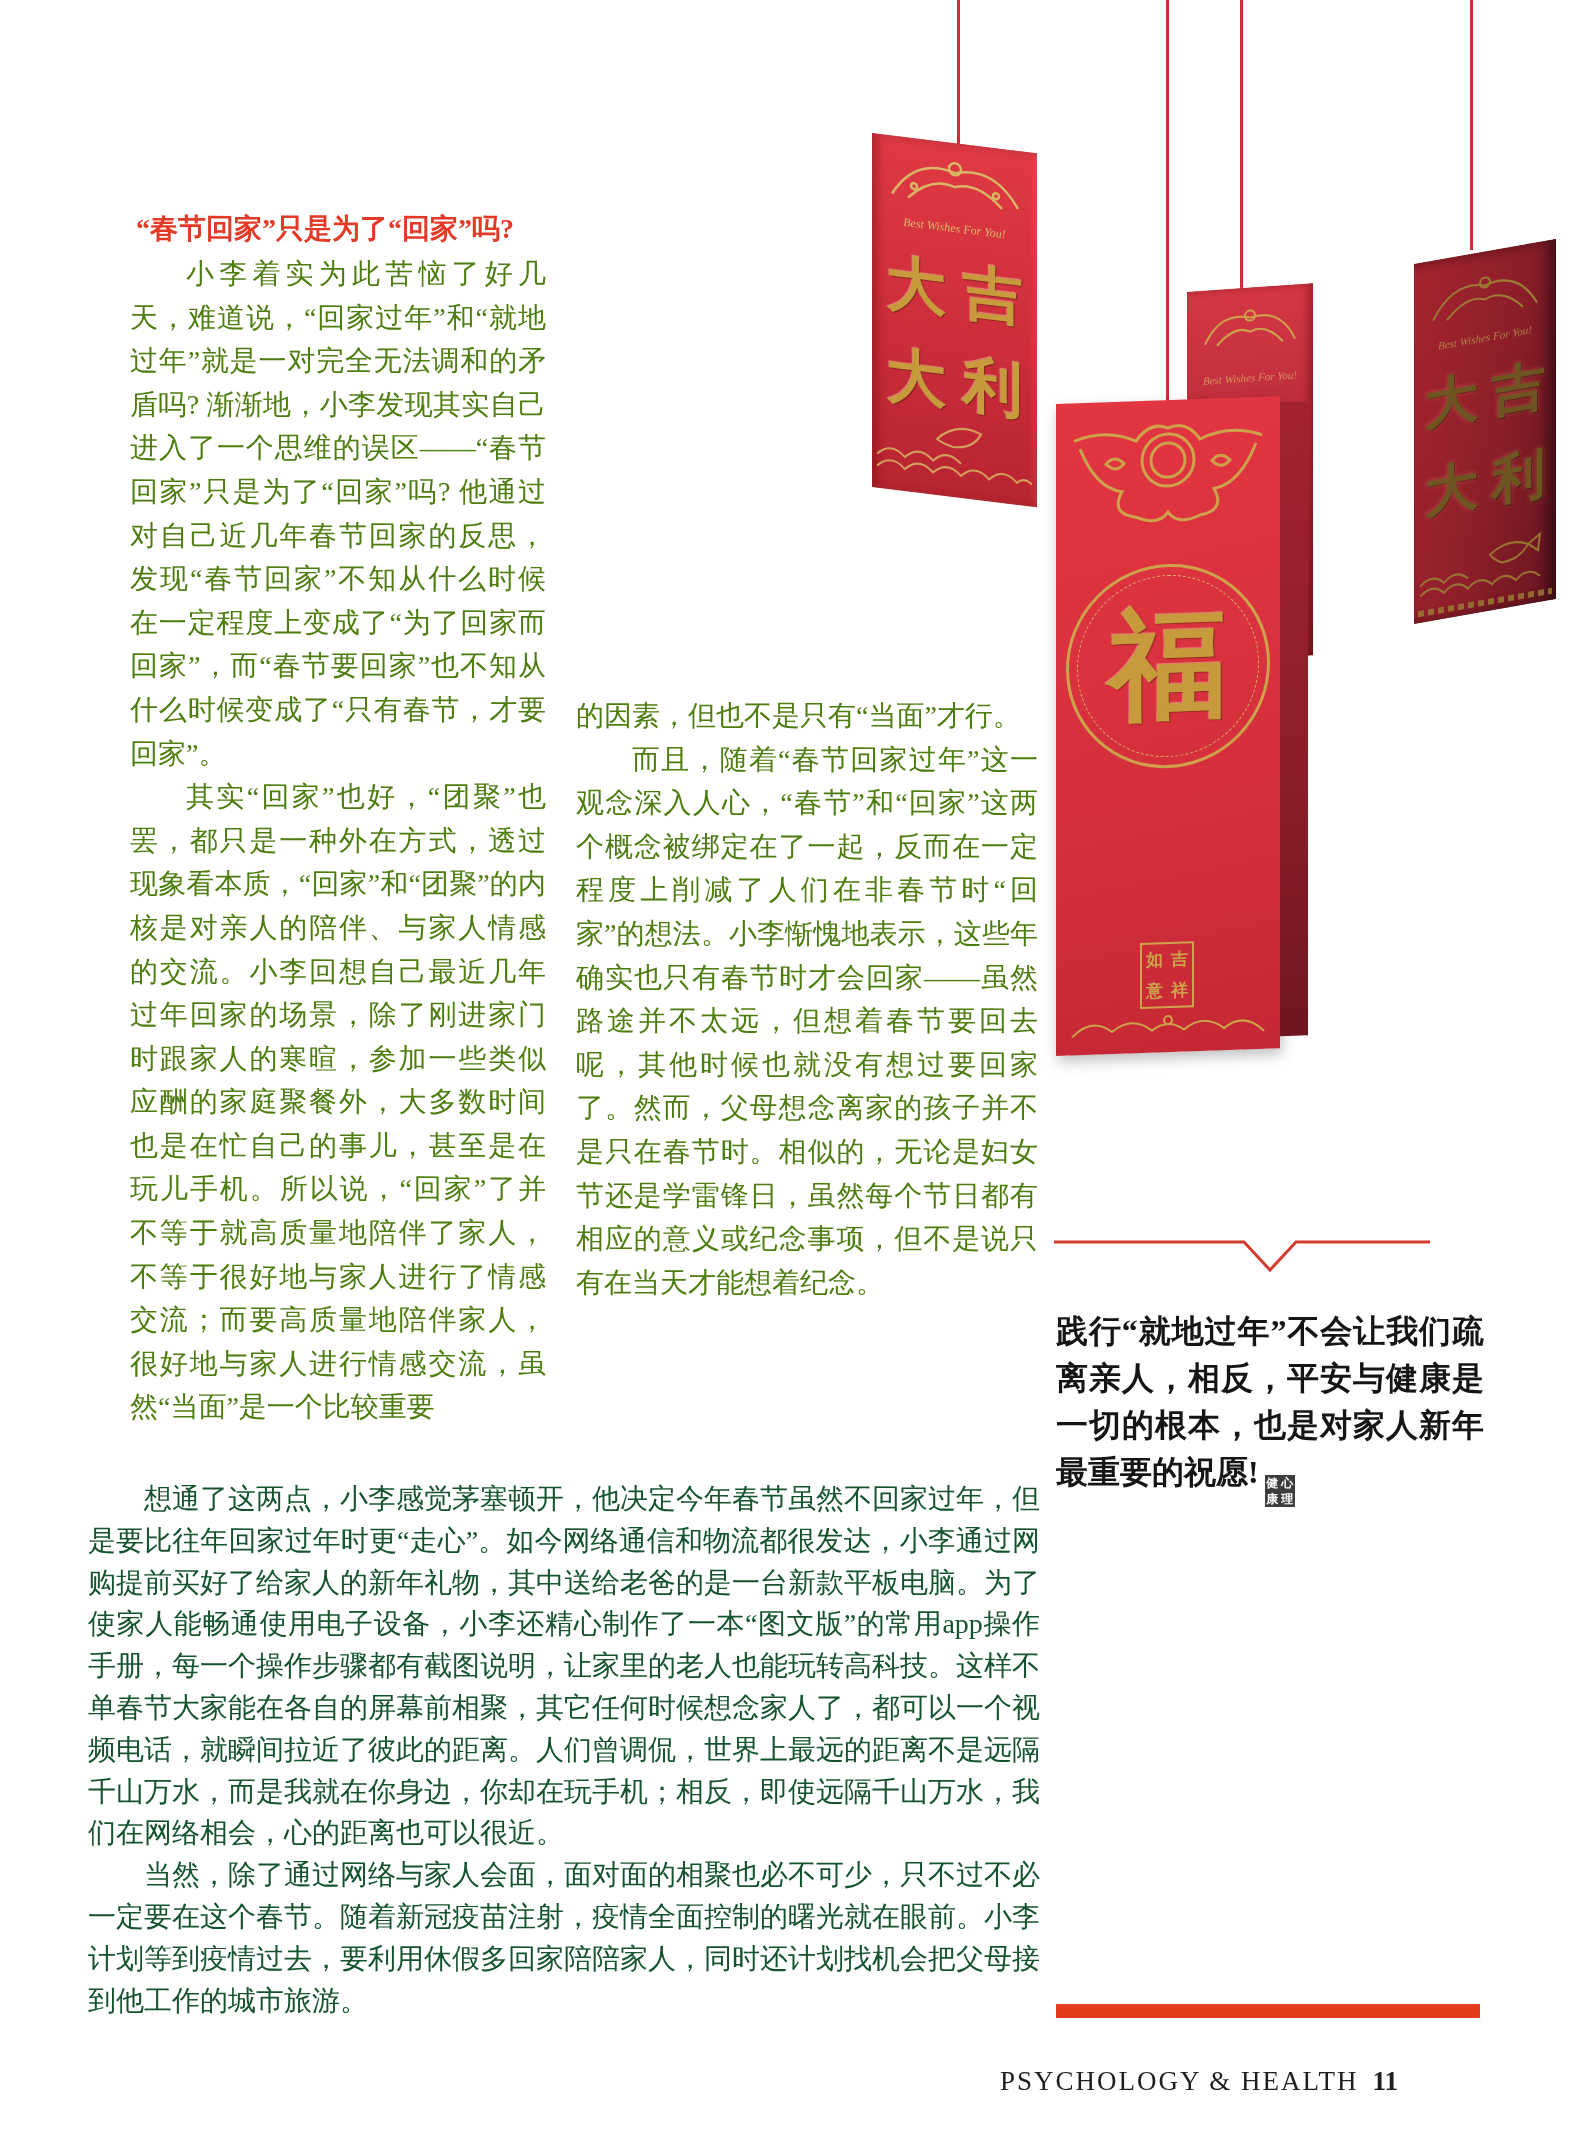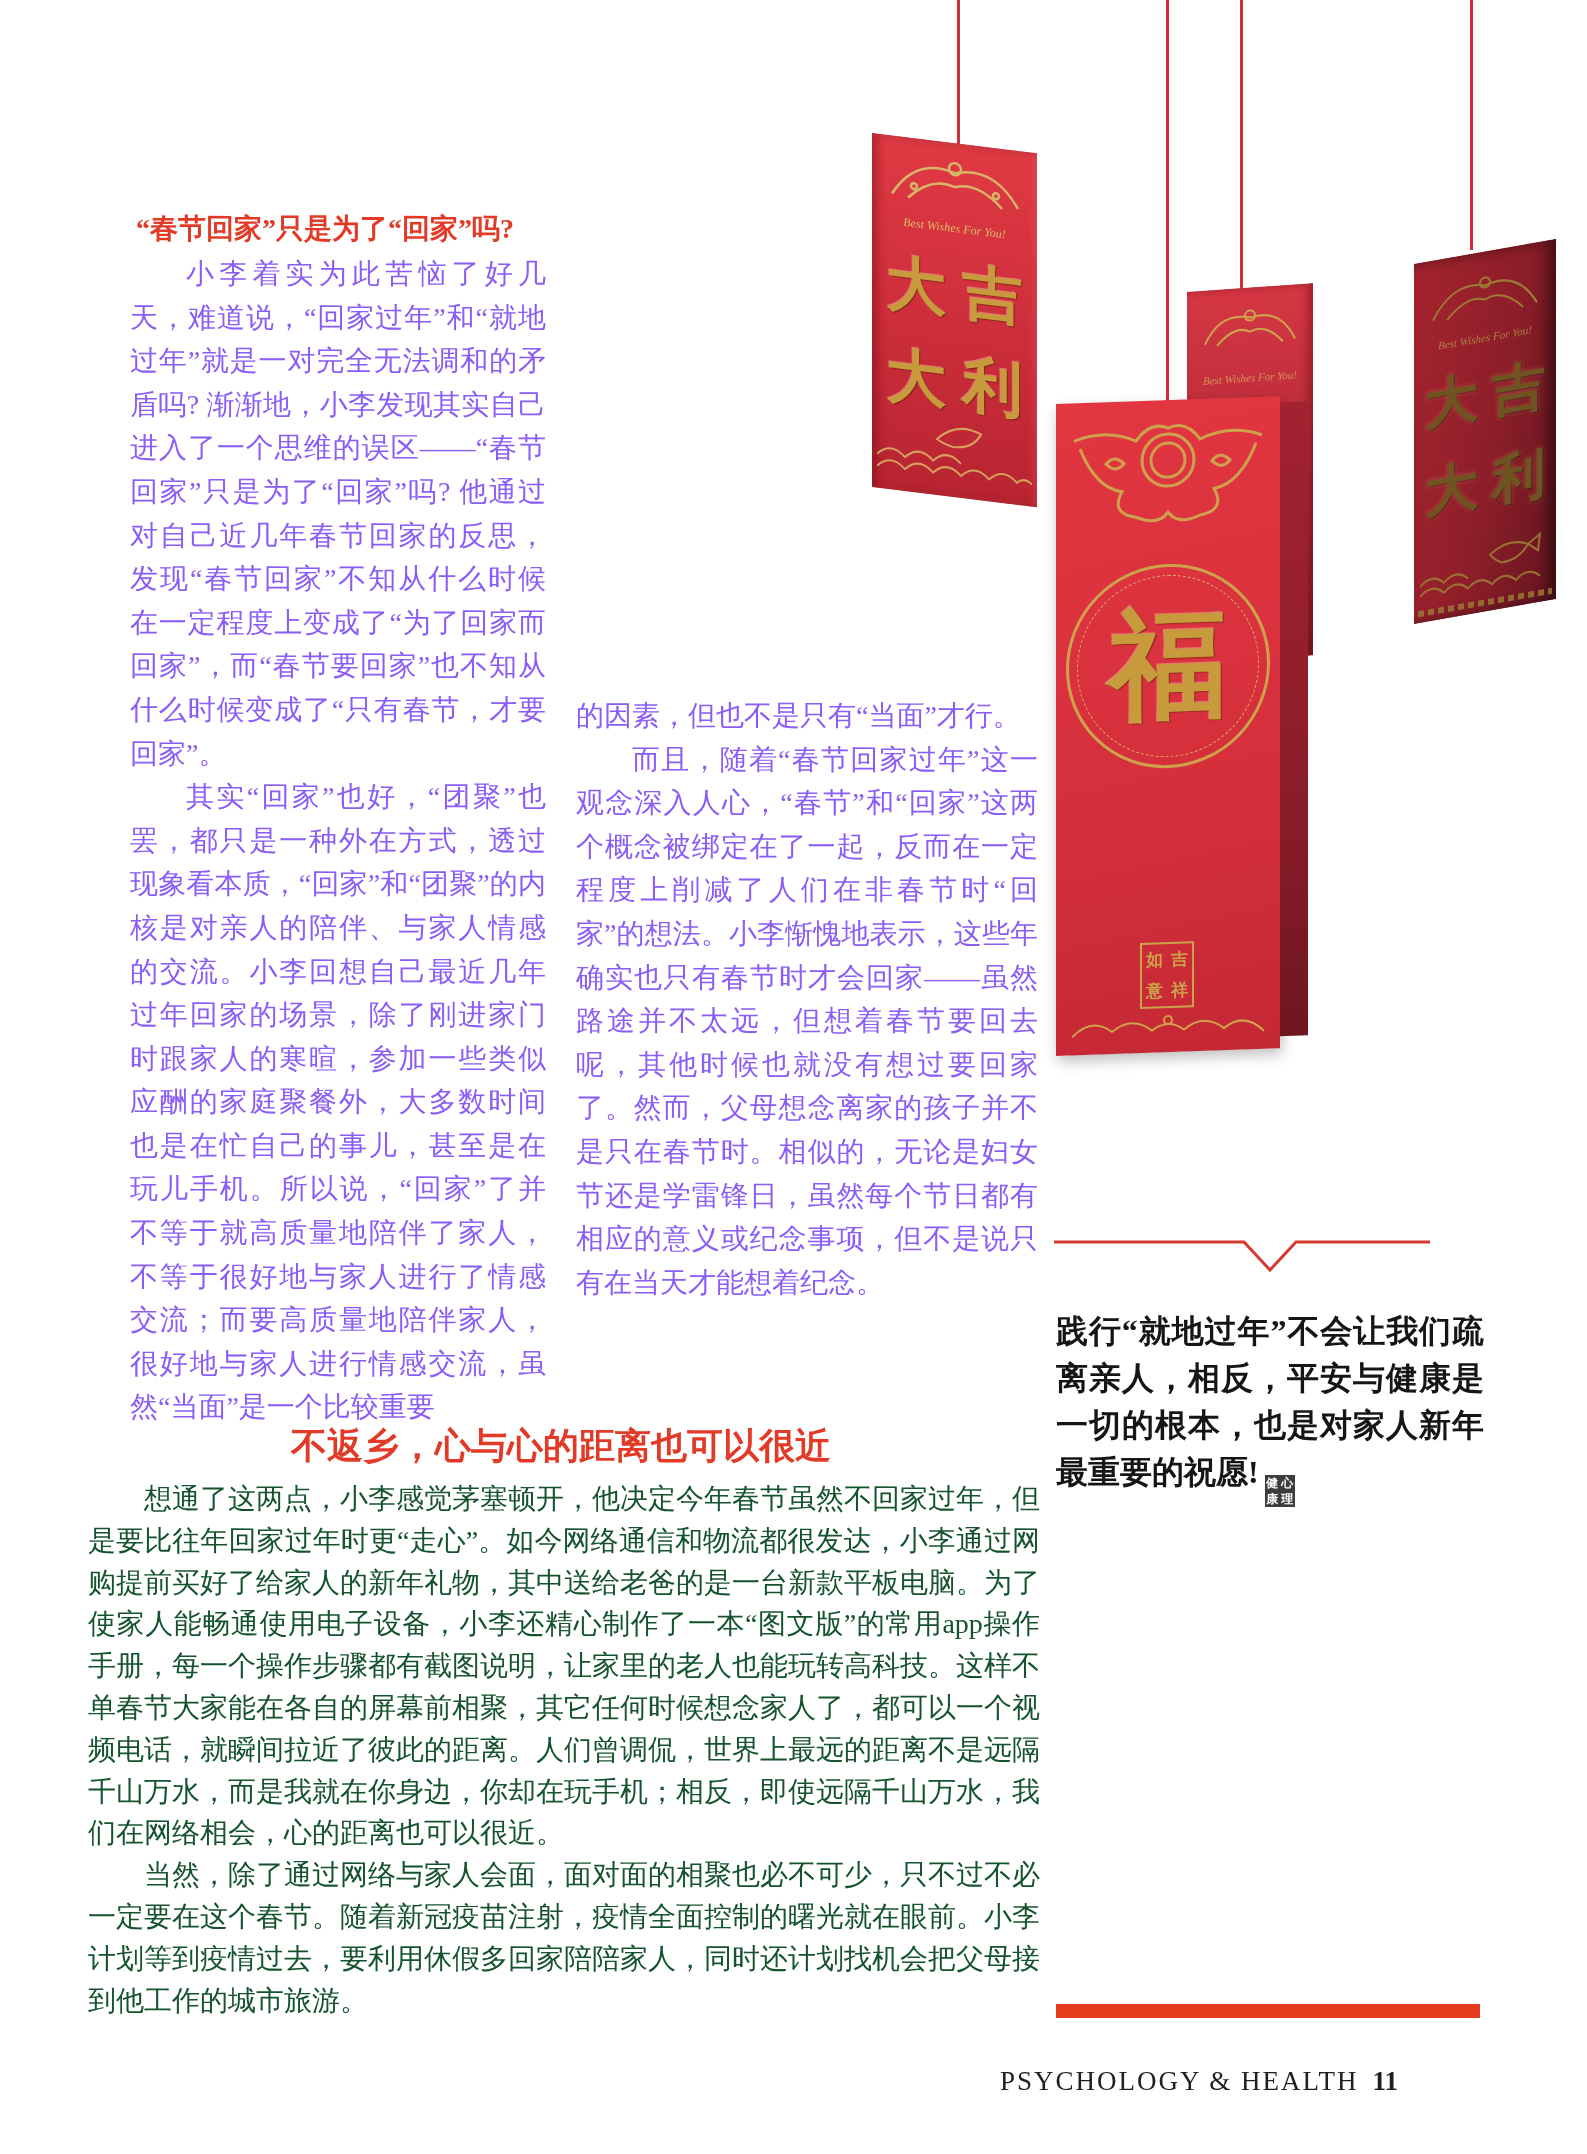--- a/index.html
+++ b/index.html
@@ -47,21 +47,21 @@
          border:3px solid #cda24a;display:flex;align-items:center;justify-content:center;}
   .fu-circle .inner-ring{position:absolute;inset:8px;border-radius:50%;border:1px dashed #d8b266;}
   .fu-char{font-size:118px;font-weight:bold;}
   .gold-seal{position:absolute;left:84px;top:542px;width:50px;height:62px;border:2px solid #cda24a;
          display:grid;grid-template-columns:1fr 1fr;align-items:center;justify-items:center;
          font-size:17px;line-height:24px;color:#cda24a;font-weight:bold;}
 
   
   .head1{position:absolute;left:136px;top:210px;width:520px;margin:0;
          font-size:28px;font-weight:bold;color:#e23a27;white-space:nowrap;}
-  .col{position:absolute;font-size:28px;line-height:43.6px;color:#8b5cf6;text-align:justify;}
+  .col{position:absolute;font-size:28px;line-height:43.6px;color:#4d7c0f;text-align:justify;}
   .col p{margin:0;}
   .col p.indent{text-indent:2em;}
   .col1{left:130px;top:252px;width:416px;}
   .col2{left:576px;top:694px;width:462px;}
 
   .head2wrap{position:absolute;left:85px;top:1422px;width:952px;text-align:center;}
   .head2{display:inline;font-size:36px;font-weight:bold;color:#e23a27;margin:0;}
   .bottom-block{position:absolute;left:88px;top:1478px;width:952px;
          font-size:28px;line-height:41.8px;color:#14532d;text-align:justify;}
   .bottom-block p{margin:0;text-indent:2em;}
@@ -214,23 +214,20 @@
       <span>践行“就地过年”不会让我们疏离亲人，相反，平安与健康是一切的根本，也是对家人新年最重要的祝愿!</span><span class="logo-seal">
           <span>健</span>
           <span>心</span>
           <span>康</span>
           <span>理</span>
         </span>
     </p>
   </div>
   <div class="red-bar"></div>
 
-  <div class="head2wrap">
-    <h2 class="head2">不返乡，心与心的距离也可以很近</h2>
-  </div>
   <div class="bottom-block">
     <p>想通了这两点，小李感觉茅塞顿开，他决定今年春节虽然不回家过年，但是要比往年回家过年时更“走心”。如今网络通信和物流都很发达，小李通过网购提前买好了给家人的新年礼物，其中送给老爸的是一台新款平板电脑。为了使家人能畅通使用电子设备，小李还精心制作了一本“图文版”的常用app操作手册，每一个操作步骤都有截图说明，让家里的老人也能玩转高科技。这样不单春节大家能在各自的屏幕前相聚，其它任何时候想念家人了，都可以一个视频电话，就瞬间拉近了彼此的距离。人们曾调侃，世界上最远的距离不是远隔千山万水，而是我就在你身边，你却在玩手机；相反，即使远隔千山万水，我们在网络相会，心的距离也可以很近。</p>
     <p>当然，除了通过网络与家人会面，面对面的相聚也必不可少，只不过不必一定要在这个春节。随着新冠疫苗注射，疫情全面控制的曙光就在眼前。小李计划等到疫情过去，要利用休假多回家陪陪家人，同时还计划找机会把父母接到他工作的城市旅游。</p>
   </div>
 
   <div class="footer">
     <span>PSYCHOLOGY &amp; HEALTH</span><span class="pageno">11</span>
   </div>
 
 </div>

